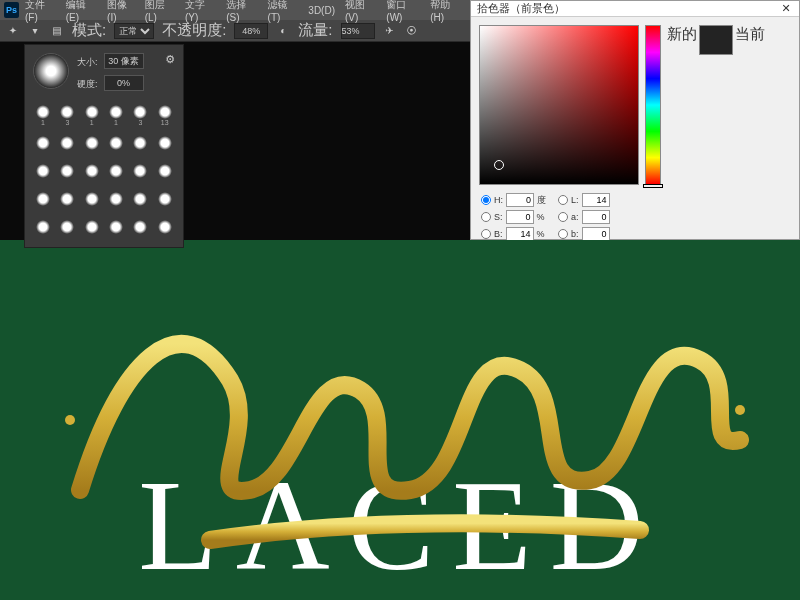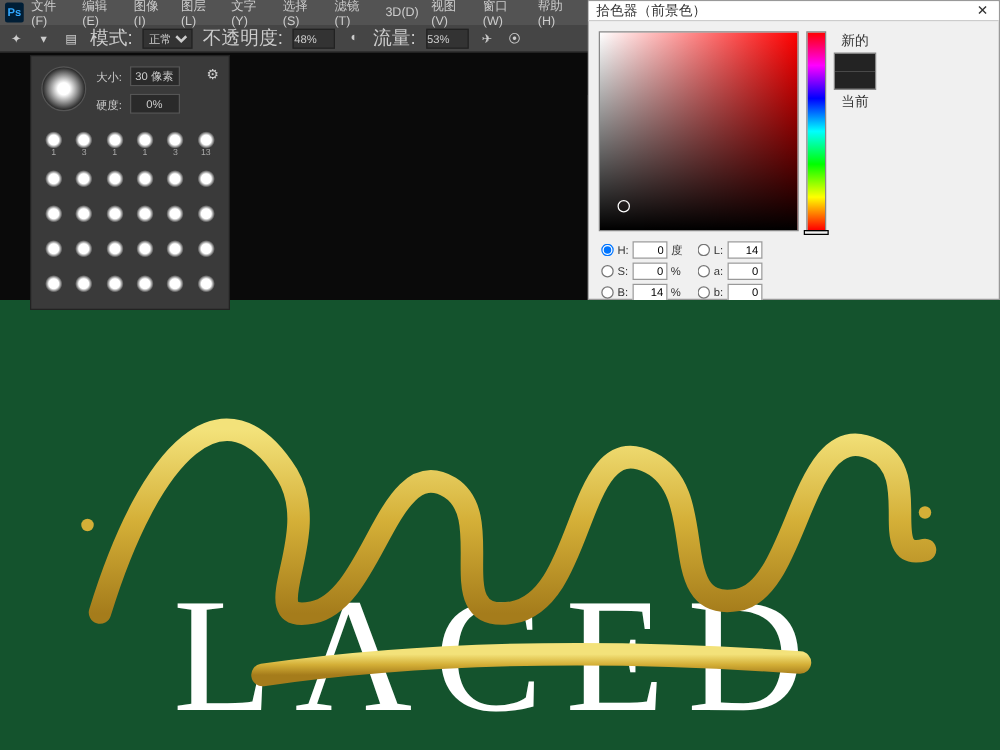--- a/index.html
+++ b/index.html
@@ -29,21 +29,21 @@
 .tools .t.sel{background:#2a2a2a}
 
 .cp{flex:1;background:#f0f0f0;border:1px solid #999;font-size:10px;color:#333;display:flex;flex-direction:column}
 .cp .ttl{height:22px;background:#fff;border-bottom:1px solid #ccc;display:flex;align-items:center;justify-content:space-between;padding:0 6px;font-size:11px}
 .cp .ttl .x{width:14px;height:14px;display:flex;align-items:center;justify-content:center;cursor:pointer}
 .cp .body{flex:1;display:flex;padding:8px;gap:6px}
 .cp .field{width:160px;height:160px;background:linear-gradient(to top,#000,transparent),linear-gradient(to right,#fff,#ff0000);position:relative;border:1px solid #888}
 .cp .field .cur{position:absolute;left:12%;bottom:12%;width:10px;height:10px;border:1px solid #fff;border-radius:50%;transform:translate(-50%,50%)}
 .cp .hue{width:16px;height:160px;background:linear-gradient(to top,#f00,#ff0,#0f0,#0ff,#00f,#f0f,#f00);border:1px solid #888;position:relative}
 .cp .hue .sl{position:absolute;left:-3px;right:-3px;top:158px;height:4px;border:1px solid #000;background:transparent}
-.cp .sw{display:flex;flex-direction:column;align-items:center;gap:2px;font-size:11px}
+.cp .sw{display:flex;flex-direction:row;align-items:flex-start;gap:2px;font-size:15px}
 .cp .sw .box{width:34px;height:30px;border:1px solid #888;display:flex;flex-direction:column}
 .cp .sw .box .n{flex:1;background:#232323}
 .cp .sw .box .o{flex:1;background:#232323}
 .cp .btns{display:flex;flex-direction:column;gap:4px;margin-left:auto}
 .cp .btns button{width:62px;height:18px;font-size:10px;background:#f5f5f5;border:1px solid #999;cursor:pointer}
 .cp .vals{padding:0 10px 6px;display:flex;gap:12px;font-size:9px}
 .cp .vals .col{display:flex;flex-direction:column;gap:3px}
 .cp .vals .r{display:flex;align-items:center;gap:3px}
 .cp .vals .r input[type=text]{width:28px;height:14px;font-size:9px;border:1px solid #999;text-align:right;padding-right:2px}
 .cp .vals .r input[type=radio]{width:10px;height:10px}
@@ -74,21 +74,21 @@
       <span>窗口(W)</span>
       <span>帮助(H)</span>
     </div>
     <div class="obar">
       <span class="ico">✦</span>
       <span class="ico">▾</span>
       <span class="ico">▤</span>
       <span class="lbl">模式:</span>
       <select><option>正常</option></select>
       <span class="lbl">不透明度:</span>
-      <input style="width: 34px;" value="48%">
+      <input style="width: 34px; text-align: center;" value="48%">
       <span class="ico">◐</span>
       <span class="lbl">流量:</span>
       <input style="width: 34px;" value="53%">
       <span class="ico">✈</span>
       <span class="ico">⦿</span>
     </div>
     <div class="tools">
       <div class="t sel">✦</div>
     </div>
     <div class="tabline">101% (Step3..下面我们需要为艺术字体和LACED字体..未添加投影空间.. 首先完</div>

